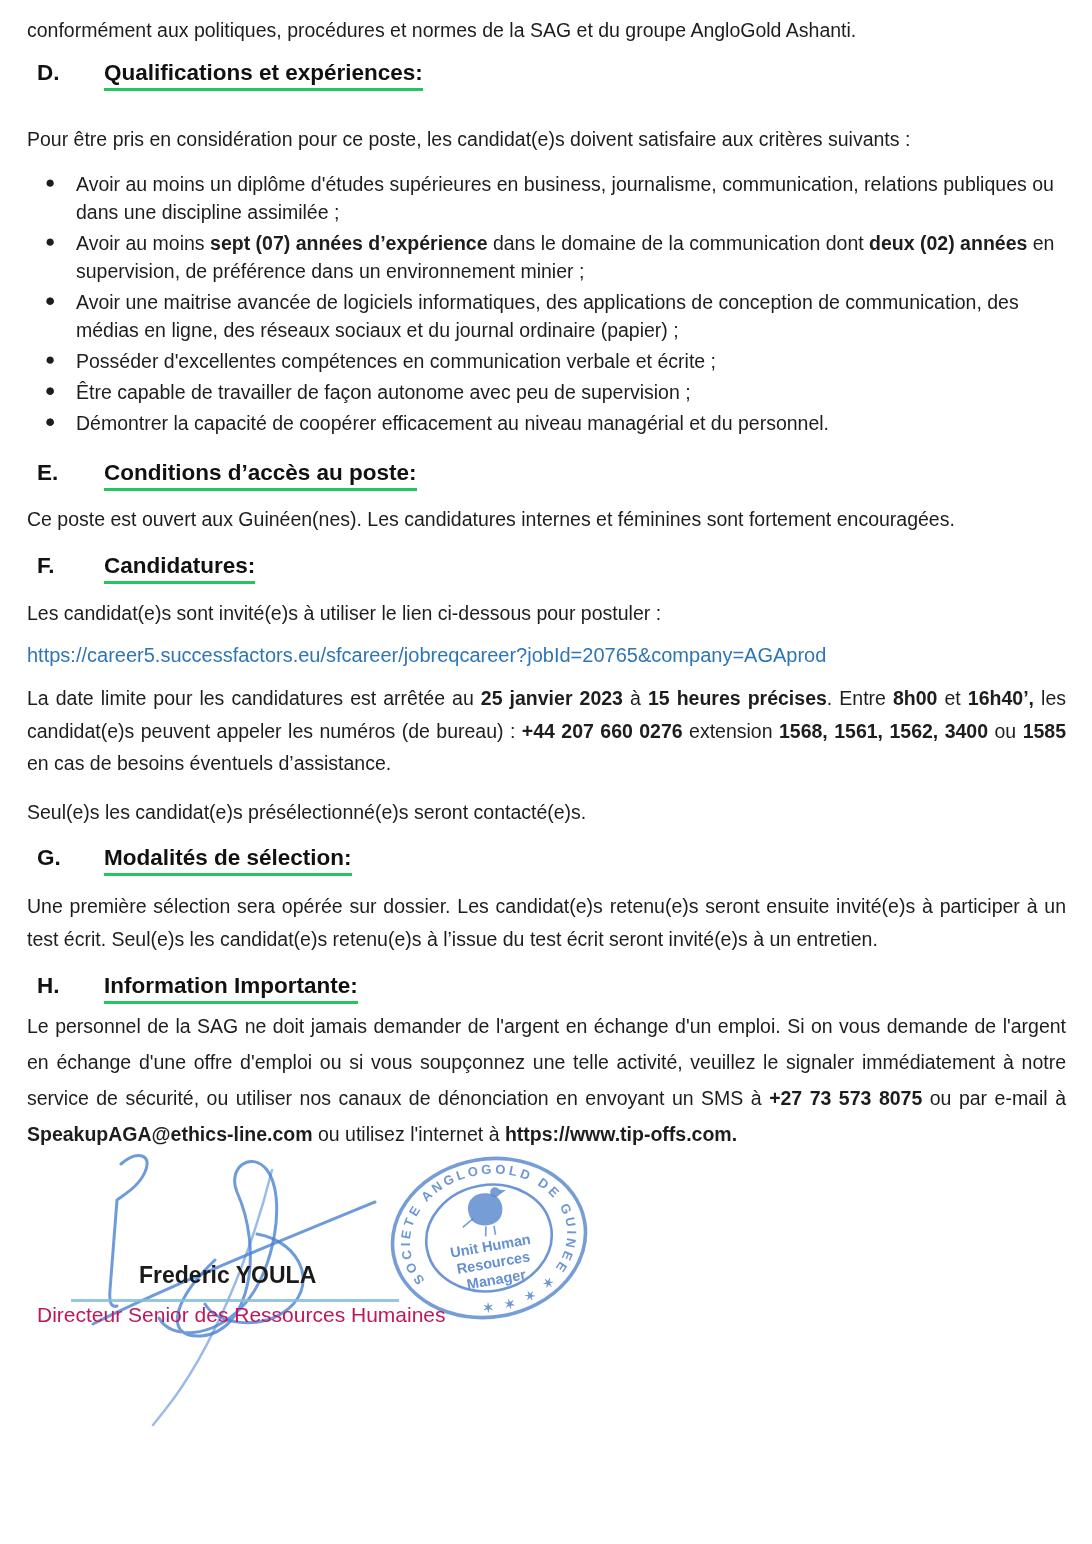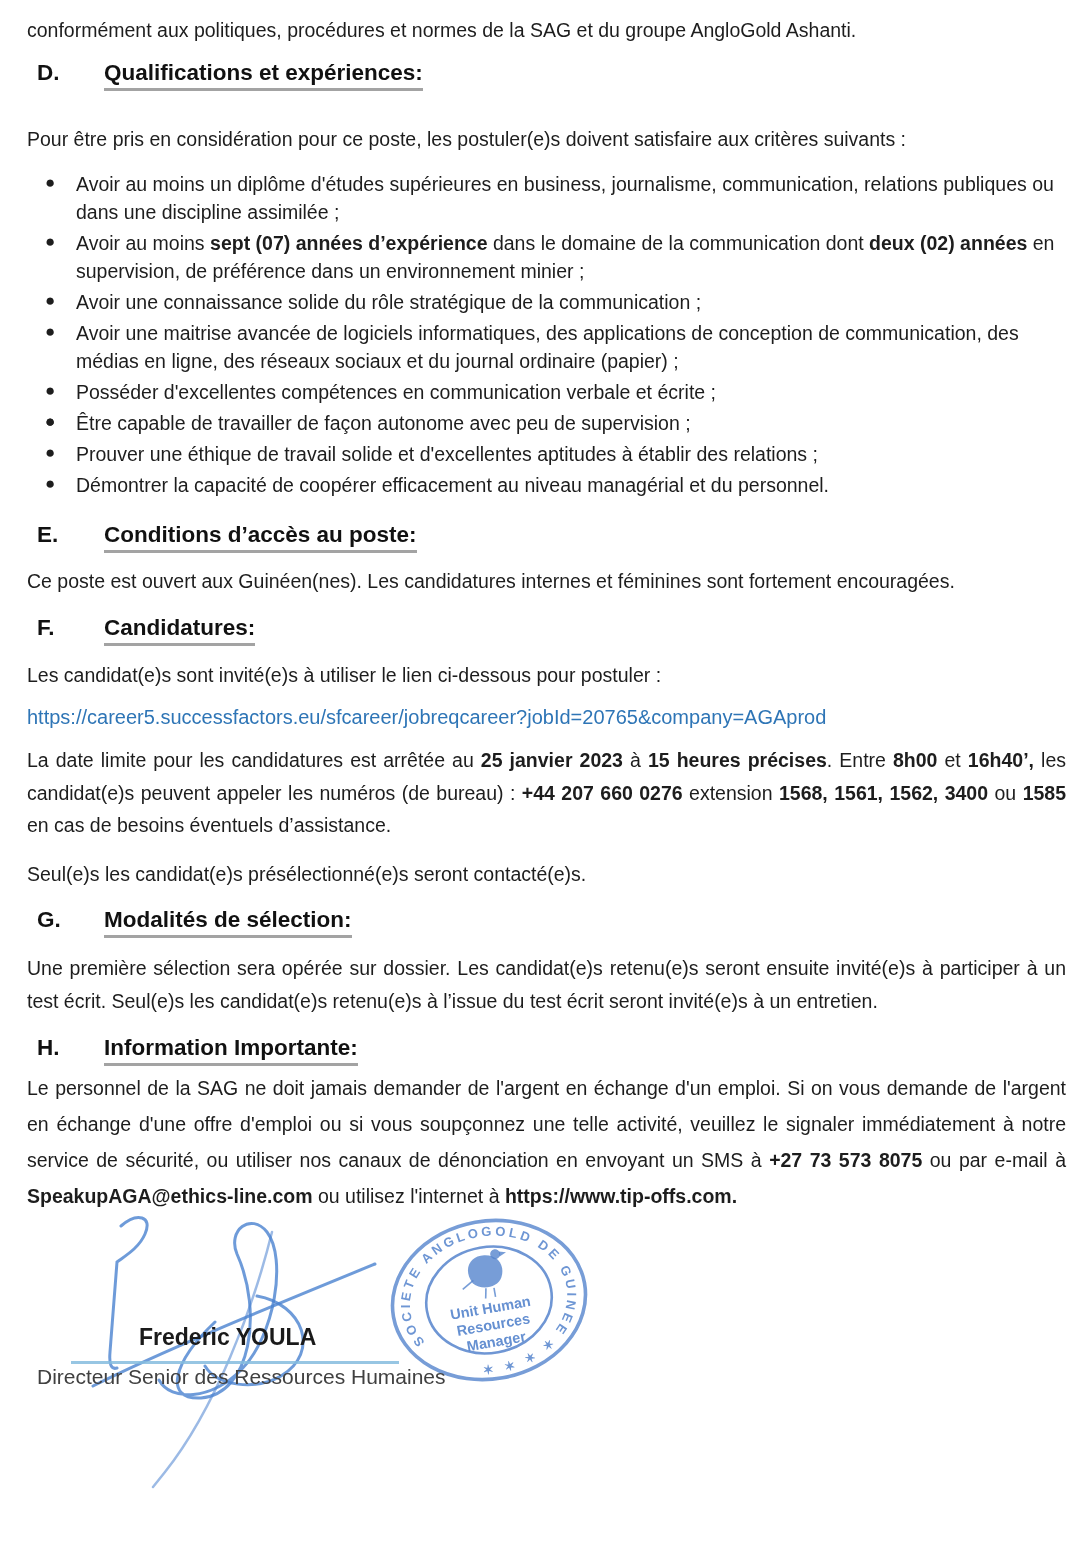--- a/index.html
+++ b/index.html
@@ -6,21 +6,21 @@
   .page{
     width:1092px;height:1544px;position:relative;background:#ffffff;
     font-family:"Liberation Sans", sans-serif;color:#1d1d1d;overflow:hidden;
   }
   .content{padding:16px 26px 0 27px;}
   p{margin:0;}
   .body-text{font-size:19.5px;line-height:1.45;}
   .b{font-weight:bold;}
   .heading{display:flex;align-items:baseline;font-weight:bold;font-size:22.5px;color:#111;}
   .heading .letter{width:67px;flex:0 0 67px;}
-  .heading .title{border-bottom:3px solid #a3a3a3;padding-bottom:2px;}
+  .heading .title{border-bottom:3px solid #22c55e;padding-bottom:2px;}
   .h-d{margin-top:16px;margin-left:10px;}
   .h-e,.h-f,.h-g,.h-h{margin-left:10px;}
   .criteria-intro{margin-top:34px;}
   ul.criteria{list-style:none;margin:16px 0 0 0;padding:0;}
   ul.criteria li{position:relative;padding-left:49px;margin-bottom:3px;font-size:19.5px;line-height:1.44;}
   ul.criteria li .dot{position:absolute;left:18px;top:1px;font-size:17px;}
   .h-e{margin-top:23px;}
   .e-body{margin-top:14px;}
   .h-f{margin-top:19px;}
   .f-intro{margin-top:15px;}
@@ -39,46 +39,46 @@
   .stamp{position:absolute;left:356px;top:6px;width:212px;height:172px;transform:rotate(-10deg);opacity:.92;}
   .stamp-stroke{fill:none;stroke:#4679c8;}
   .stamp-stroke.outer{stroke-width:3.6;opacity:.8;}
   .stamp-stroke.inner{stroke-width:2.6;opacity:.85;}
   .ring-text{font-family:"Liberation Sans",sans-serif;font-size:13px;font-weight:bold;fill:#4679c8;letter-spacing:3.2px;opacity:.85;}
   .stamp-center{font-family:"Liberation Sans",sans-serif;font-size:14.5px;font-weight:bold;fill:#4679c8;text-anchor:middle;opacity:.9;}
   .bird{fill:#4679c8;opacity:.8;}
   .bird-line{fill:none;stroke:#4679c8;stroke-width:1.6;opacity:.8;}
   .sig-name{position:absolute;left:112px;top:116px;font-size:23px;font-weight:bold;color:#1a1a1a;}
   .sig-underline{position:absolute;left:44px;top:153px;width:328px;height:3px;background:#85bcde;opacity:.85;}
-  .sig-role{position:absolute;left:10px;top:157px;font-size:21px;color:#404040;}
+  .sig-role{position:absolute;left:10px;top:157px;font-size:21px;color:#be185d;}
 </style>
 </head>
 <body>
 
 <div class="page">
   <div class="content">
 
     <p class="body-text">conformément aux politiques, procédures et normes de la SAG et du groupe AngloGold Ashanti.</p>
 
     <div class="heading h-d">
       <span class="letter">D.</span>
       <span class="title">Qualifications et expériences:</span>
     </div>
 
-    <p class="body-text criteria-intro">Pour être pris en considération pour ce poste, les postuler(e)s doivent satisfaire aux critères suivants :</p>
+    <p class="body-text criteria-intro">Pour être pris en considération pour ce poste, les candidat(e)s doivent satisfaire aux critères suivants :</p>
 
     <ul class="criteria">
       <li><span class="dot">●</span><span>Avoir au moins un diplôme d'études supérieures en business, journalisme, communication, relations publiques ou dans une discipline assimilée ;</span></li>
       <li><span class="dot">●</span><span><span>Avoir au moins </span><span class="b">sept (07) années d’expérience</span><span> dans le domaine de la communication dont </span><span class="b">deux (02) années</span><span> en supervision, de préférence dans un environnement minier ;</span></span></li>
-      <li><span class="dot">●</span><span>Avoir une connaissance solide du rôle stratégique de la communication ;</span></li>
+      <li><span class="dot">●</span></li>
       <li><span class="dot">●</span><span>Avoir une maitrise avancée de logiciels informatiques, des applications de conception de communication, des médias en ligne, des réseaux sociaux et du journal ordinaire (papier) ;</span></li>
       <li><span class="dot">●</span><span>Posséder d'excellentes compétences en communication verbale et écrite ;</span></li>
       <li><span class="dot">●</span></li>
       <li><span class="dot">●</span><span>Être capable de travailler de façon autonome avec peu de supervision ;</span></li>
-      <li><span class="dot">●</span><span>Prouver une éthique de travail solide et d'excellentes aptitudes à établir des relations ;</span></li>
+      <li><span class="dot">●</span></li>
       <li><span class="dot">●</span><span>Démontrer la capacité de coopérer efficacement au niveau managérial et du personnel.</span></li>
     </ul>
 
     <div class="heading h-e">
       <span class="letter">E.</span>
       <span class="title">Conditions d’accès au poste:</span>
     </div>
     <p class="body-text e-body">Ce poste est ouvert aux Guinéen(nes). Les candidatures internes et féminines sont fortement encouragées.</p>
 
     <div class="heading h-f">

